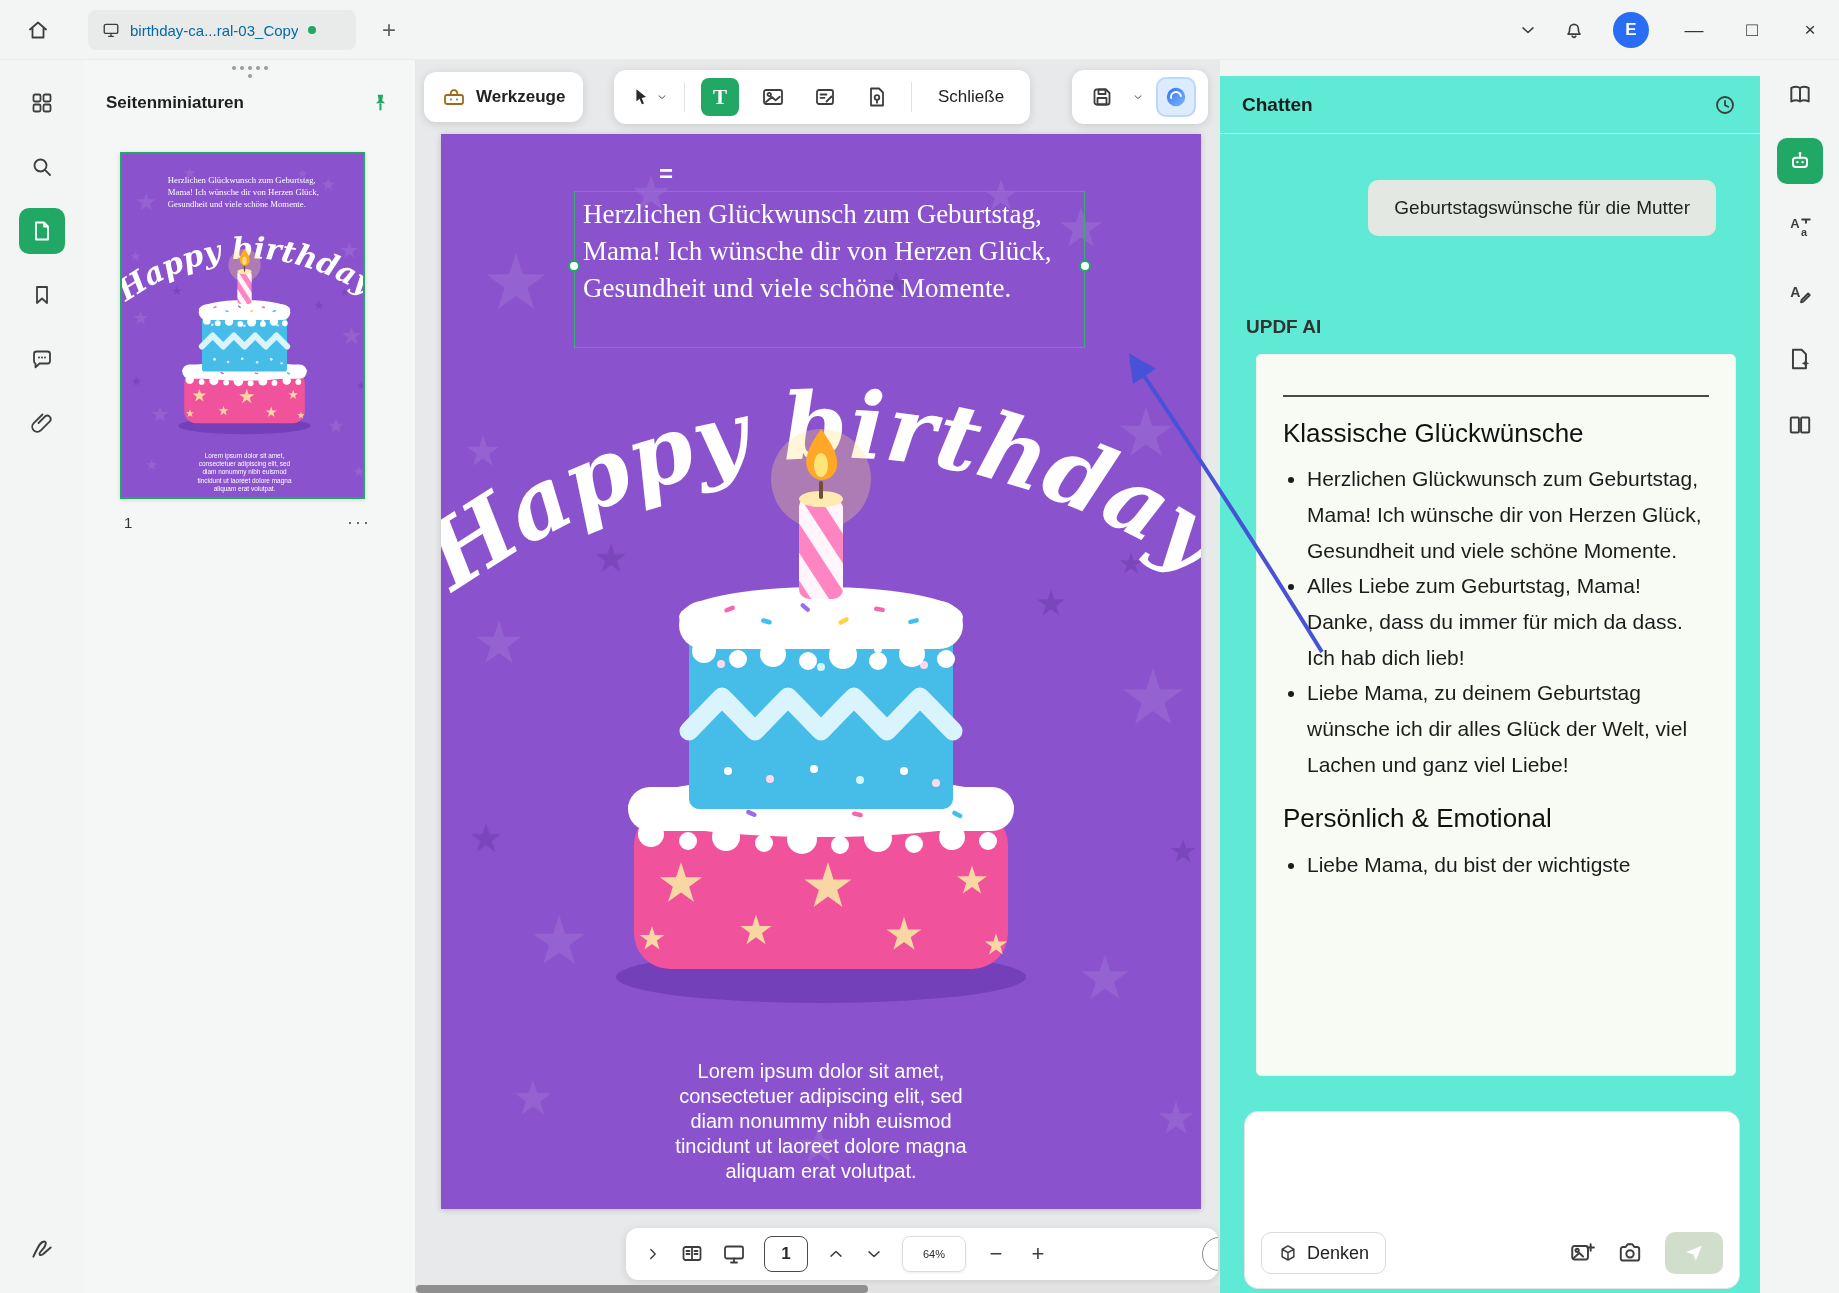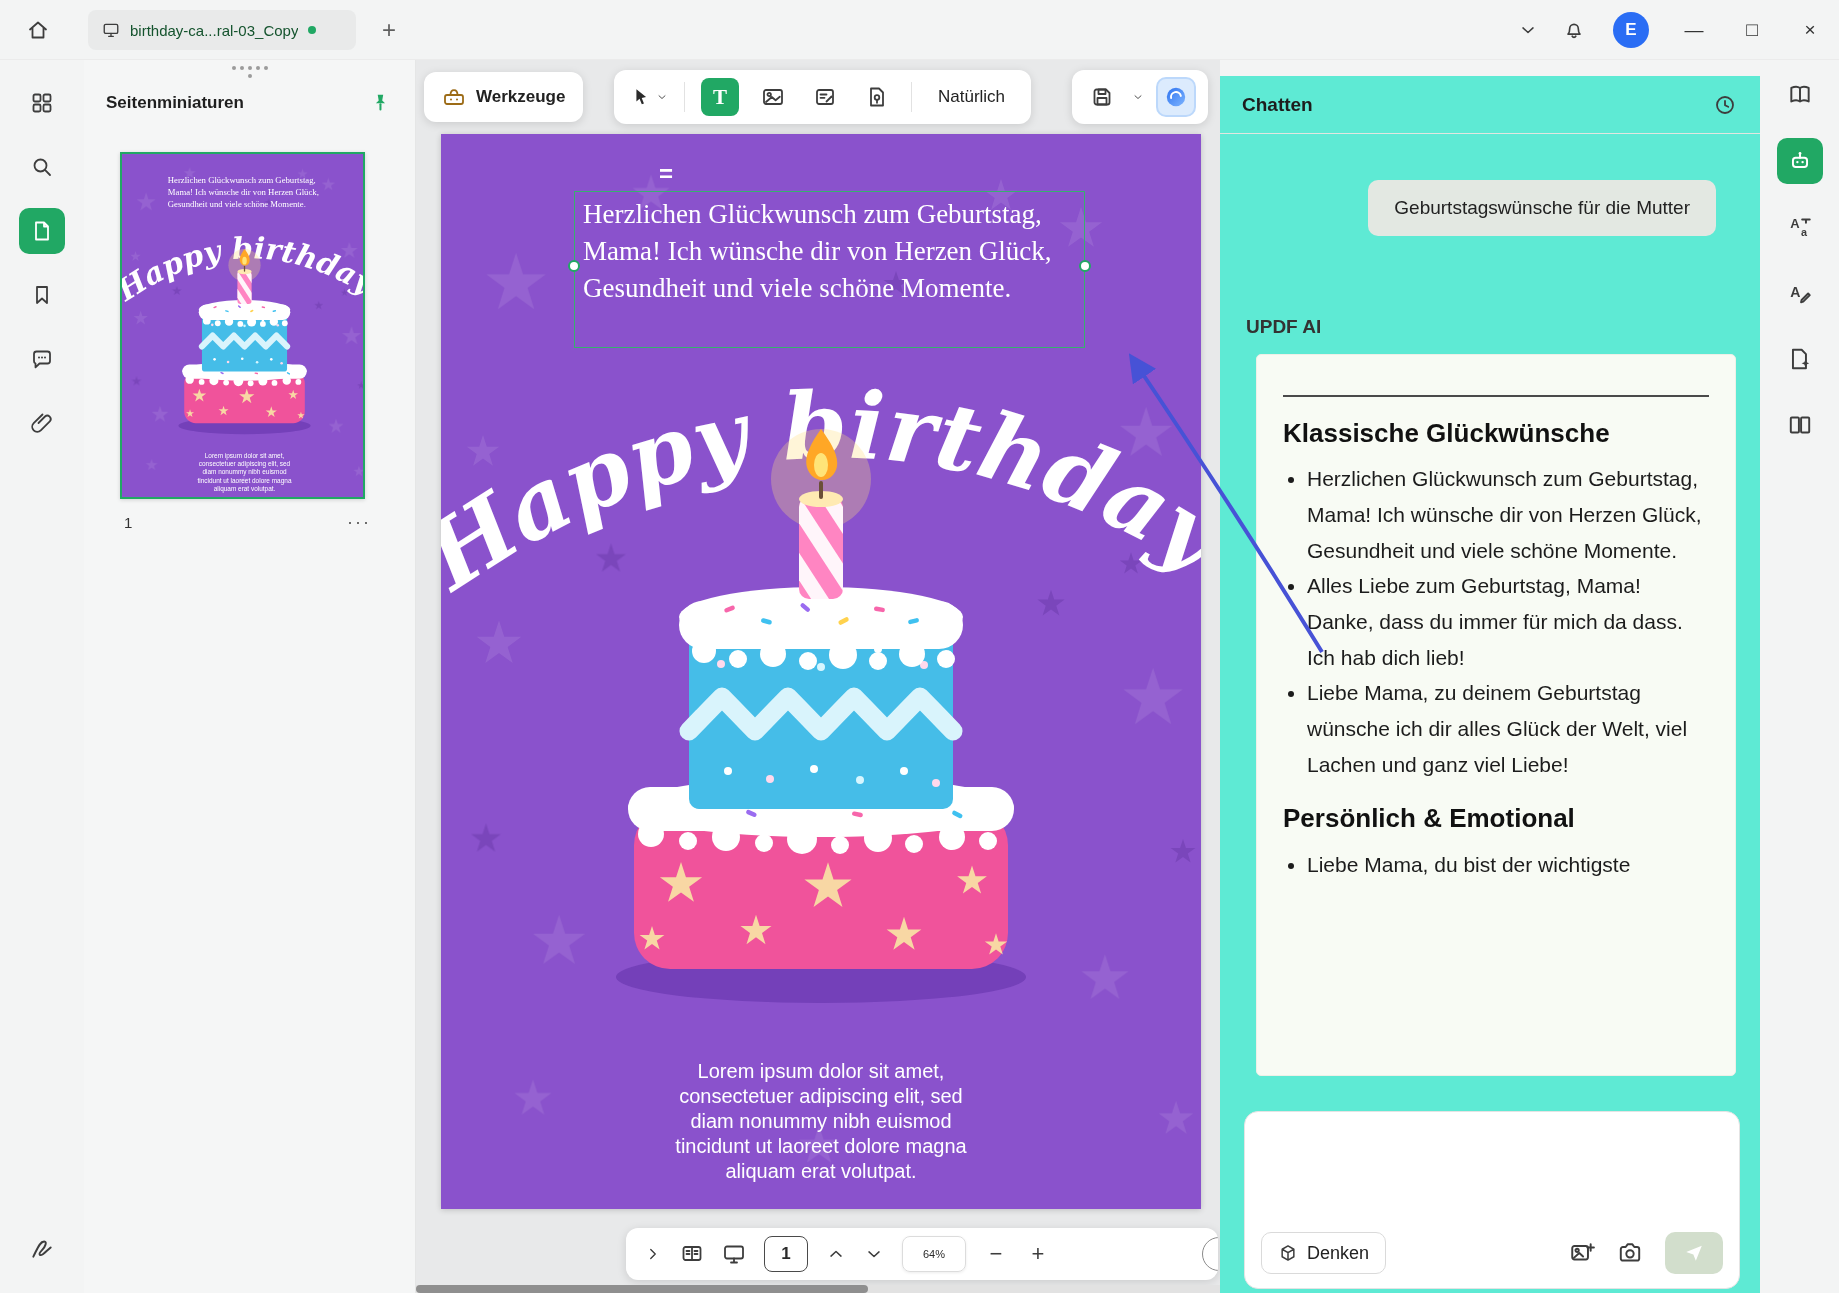--- a/index.html
+++ b/index.html
@@ -7,21 +7,21 @@
     font-family:"Liberation Sans",sans-serif;color:#2b2b2b}
   button{border:none;background:none;cursor:pointer;font-family:inherit;color:inherit}
   .st{fill:none;stroke:#3d3d3d;stroke-width:1.8;stroke-linecap:round;stroke-linejoin:round}
   .stw{fill:none;stroke:#fff;stroke-width:1.8;stroke-linecap:round;stroke-linejoin:round}
   .ic{display:block}
 
   
   #titlebar{position:absolute;left:0;top:0;width:1839px;height:60px;background:#f3f4f4;border-bottom:1px solid #ebebeb}
   #home-btn{position:absolute;left:16px;top:8px;width:44px;height:44px;display:flex;align-items:center;justify-content:center;border-radius:8px}
   #doc-tab{position:absolute;left:88px;top:10px;width:268px;height:40px;background:#e9eaea;border-radius:8px;display:flex;align-items:center;gap:10px;padding:0 14px}
-  #doc-tab-title{font-size:15px;color:#14532d;white-space:nowrap;overflow:hidden}
+  #doc-tab-title{font-size:15px;color:#0369a1;white-space:nowrap;overflow:hidden}
   #doc-dot{width:8px;height:8px;border-radius:50%;background:#21a864;flex:0 0 auto}
   #tab-add{position:absolute;left:372px;top:13px;width:34px;height:34px;font-size:24px;color:#5f5f5f;line-height:34px}
   #tb-right{position:absolute;right:0;top:0;height:60px;display:flex;align-items:center}
   .tb-btn{width:46px;height:60px;display:flex;align-items:center;justify-content:center}
   .tb-btn.win{width:58px;font-size:19px;color:#333}
   #avatar{width:36px;height:36px;border-radius:50%;background:#2a6df4;color:#fff;font-weight:bold;font-size:17px;display:flex;align-items:center;justify-content:center;margin:0 16px;cursor:pointer}
 
   
   #left-rail{position:absolute;left:0;top:60px;width:84px;height:1233px;display:flex;flex-direction:column;align-items:center;padding-top:20px;gap:18px;background:#f3f4f4}
   .rail-btn{width:46px;height:46px;display:flex;align-items:center;justify-content:center;border-radius:10px}
@@ -87,21 +87,21 @@
 
   
   #chat{position:absolute;left:1220px;top:76px;width:540px;height:1233px;background:#5eead4}
   #chat-header{position:absolute;left:0;top:0;width:100%;height:58px;border-bottom:1px solid #e2e6e0;display:flex;align-items:center;justify-content:space-between;padding:0 16px 0 22px}
   #chat-title{font-size:19px;font-weight:bold;color:#1d1d1d}
   #history-btn{width:38px;height:38px;display:flex;align-items:center;justify-content:center}
   #user-bubble{position:absolute;right:44px;top:104px;background:#e3e8e2;border-radius:10px;padding:17px 26px;font-size:19px;color:#222;white-space:nowrap}
   #ai-label{position:absolute;left:26px;top:240px;font-size:19px;font-weight:700;color:#333}
   #ai-box{position:absolute;left:36px;top:278px;width:480px;height:722px;background:#f8fbf4;border:1px solid #eef0e7;border-radius:5px;padding:22px 26px;overflow:hidden;font-size:21px;line-height:1.7;color:#1c1c1c}
   #ai-box hr{border:none;border-top:2px solid #4a4a4a;margin:18px 0 4px}
-  .chat-h{font-size:26px;font-weight:bold;color:#111;margin:14px 0 6px}
+  .chat-h{font-size:26px;font-weight:normal;color:#111;margin:14px 0 6px}
   #ai-box ul{list-style:disc;padding-left:24px}
   
   #chat-input-card{position:absolute;left:24px;top:1035px;width:496px;height:178px;background:#fff;border:1px solid #e4e4e4;border-radius:14px}
   #chat-input{position:absolute;left:18px;top:14px;width:440px;border:none;outline:none;font-size:19px;color:#222;background:transparent}
   #chat-input::placeholder{color:#4b4b4b;opacity:1}
   #input-row{position:absolute;left:16px;right:16px;bottom:14px;display:flex;align-items:center;justify-content:space-between}
   #denken-btn{display:flex;align-items:center;gap:9px;height:42px;padding:0 16px;border:1px solid #dadada;border-radius:10px;background:#fff;font-size:18px;color:#222}
   #input-icons{display:flex;align-items:center;gap:22px}
   #send-btn{width:58px;height:42px;border-radius:10px;background:#d2decc;display:flex;align-items:center;justify-content:center}
 
@@ -516,21 +516,21 @@
         </svg>
     </button>
     <button class="tool-btn">
       <svg class="ic" width="24" height="24" viewBox="0 0 24 24">
           <path class="st" d="M6 3.5 H14 L18 7.5 V20.5 H6 Z"></path>
           <circle class="st" cx="12" cy="12.5" r="2.3"></circle>
           <path class="st" d="M12 14.8 V17.8"></path>
         </svg>
     </button>
     <span class="vdiv"></span>
-    <button id="btn-schliesse">Natürlich</button>
+    <button id="btn-schliesse">Schließe</button>
   </div>
 
   <div id="save-group" class="float">
     <button class="tool-btn">
       <svg class="ic" width="24" height="24" viewBox="0 0 24 24">
           <path class="st" d="M4.5 6.5 a2 2 0 0 1 2 -2 H16 L19.5 8 V17.5 a2 2 0 0 1 -2 2 H6.5 a2 2 0 0 1 -2 -2 Z"></path>
           <rect class="st" x="8.5" y="4.5" width="7" height="4.5"></rect>
           <rect class="st" x="7.5" y="13" width="9" height="6.5"></rect>
         </svg>
     </button>

